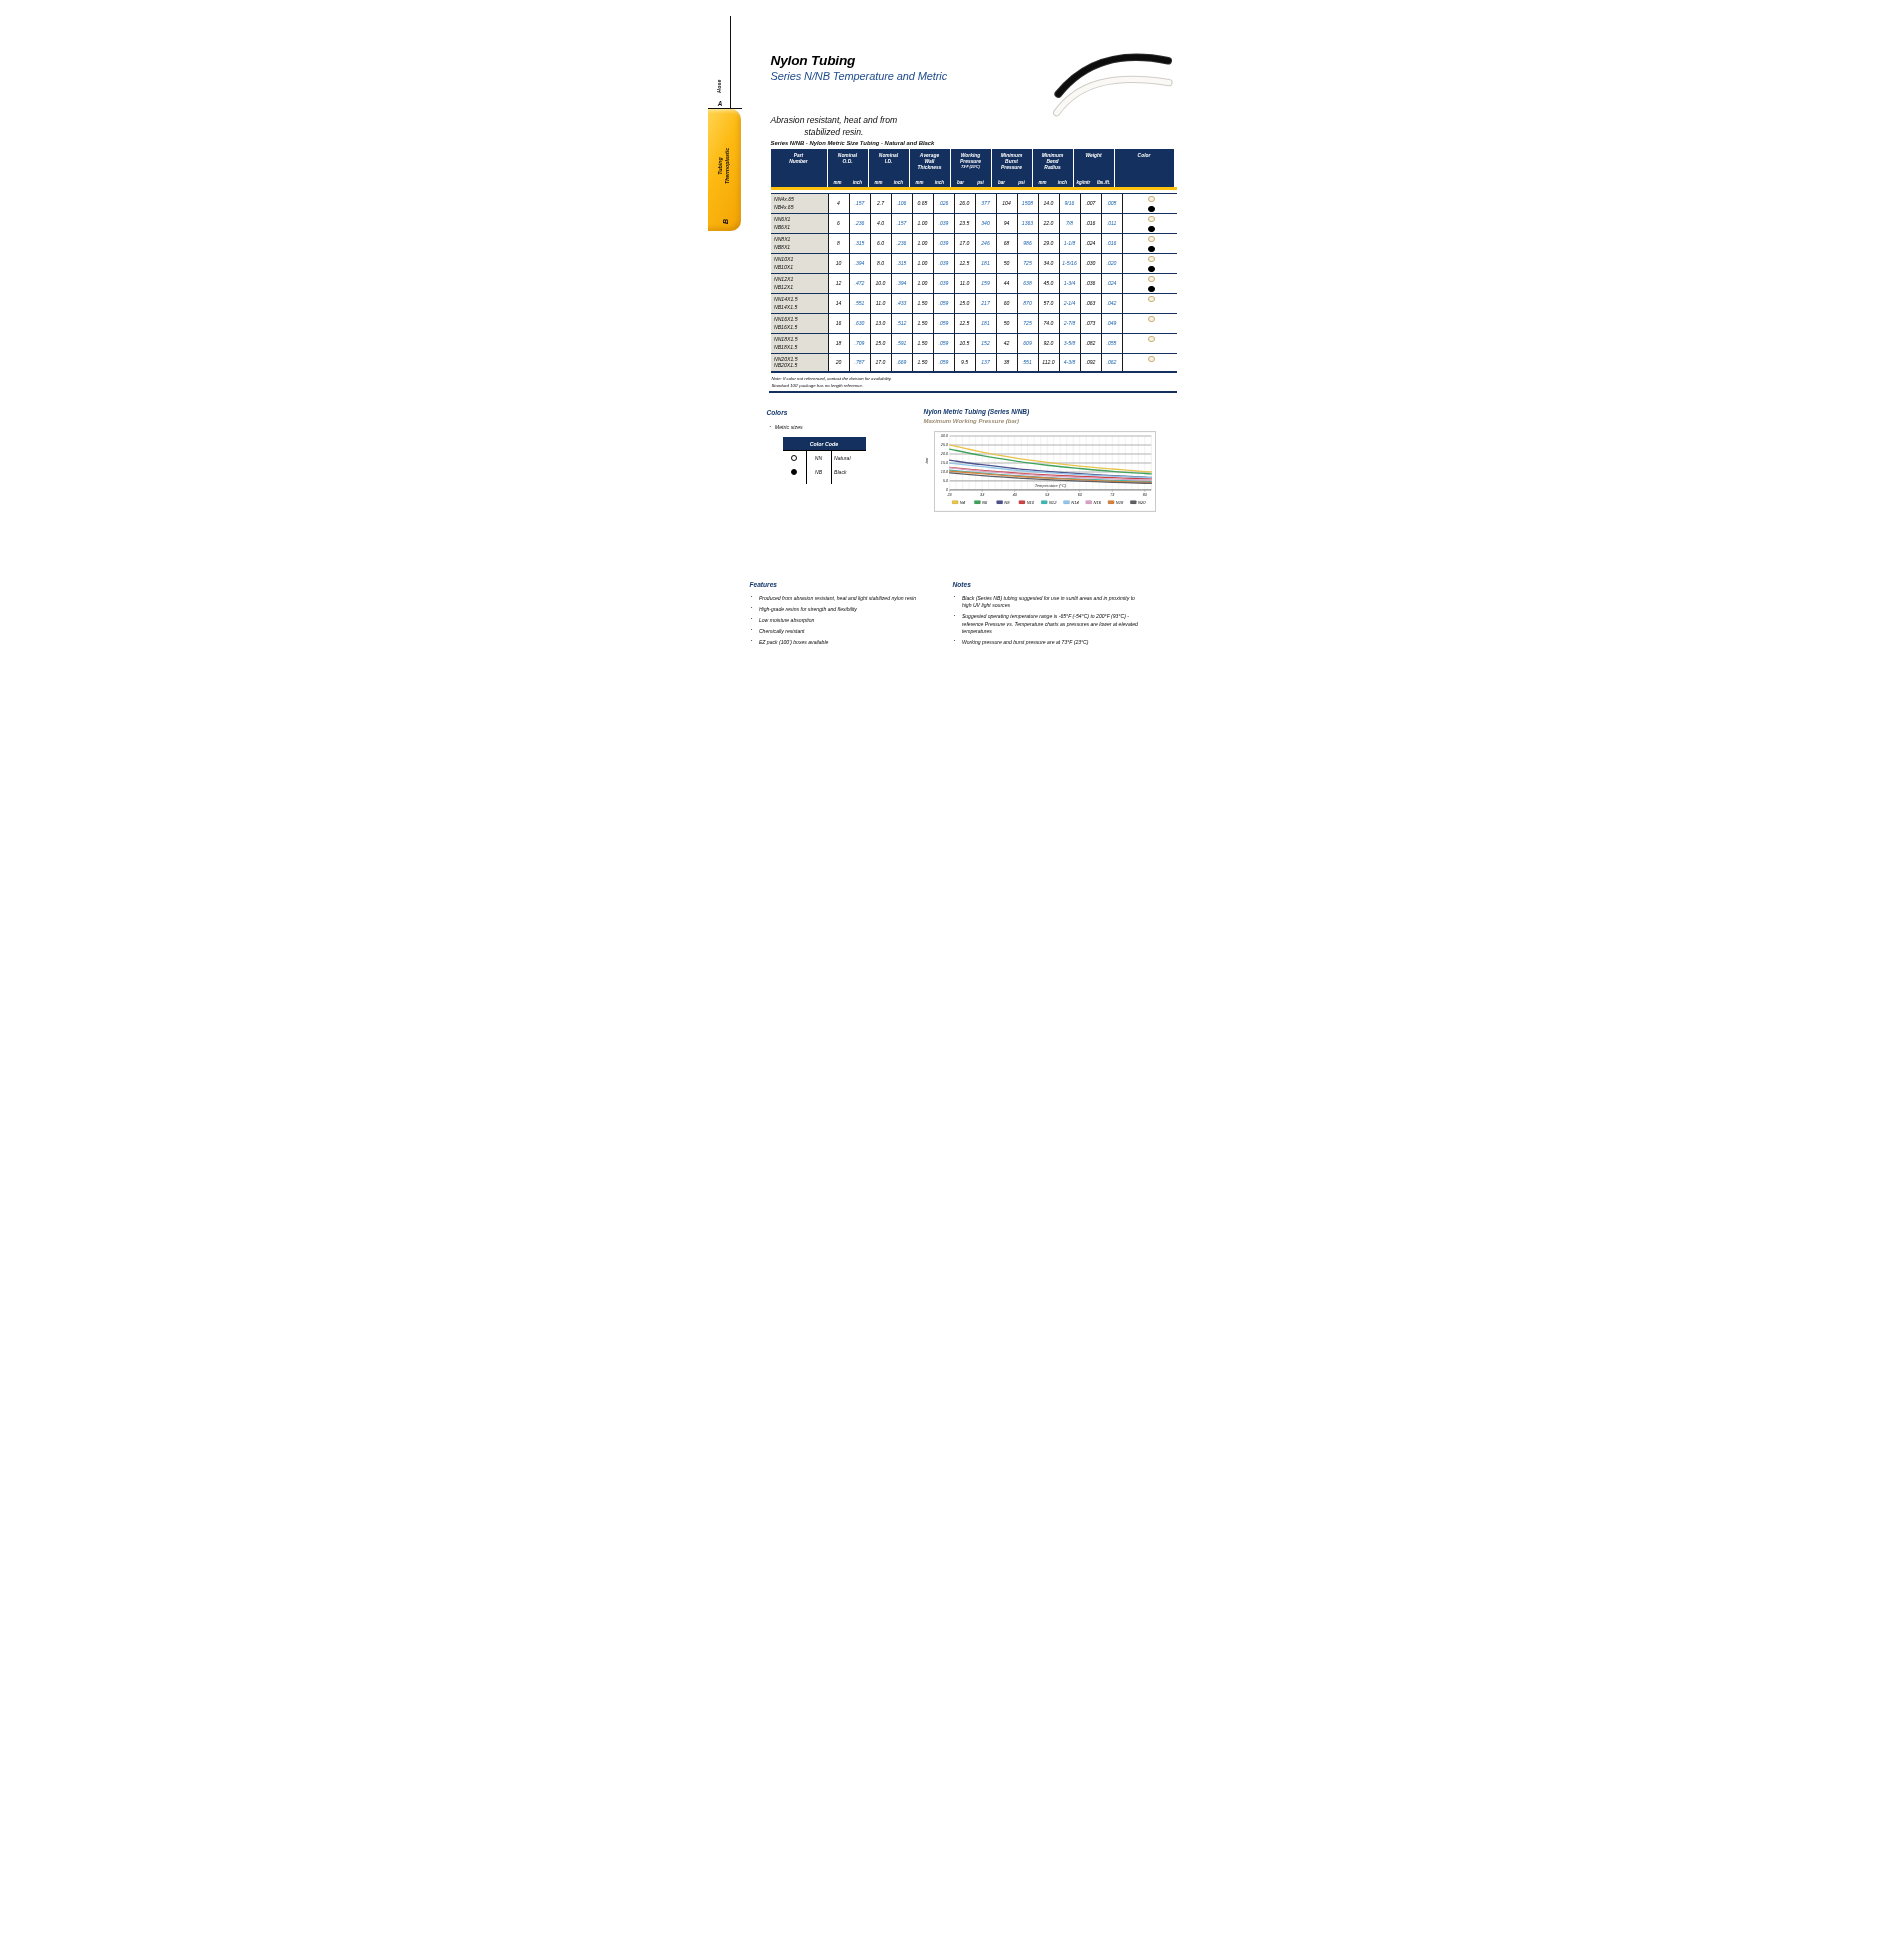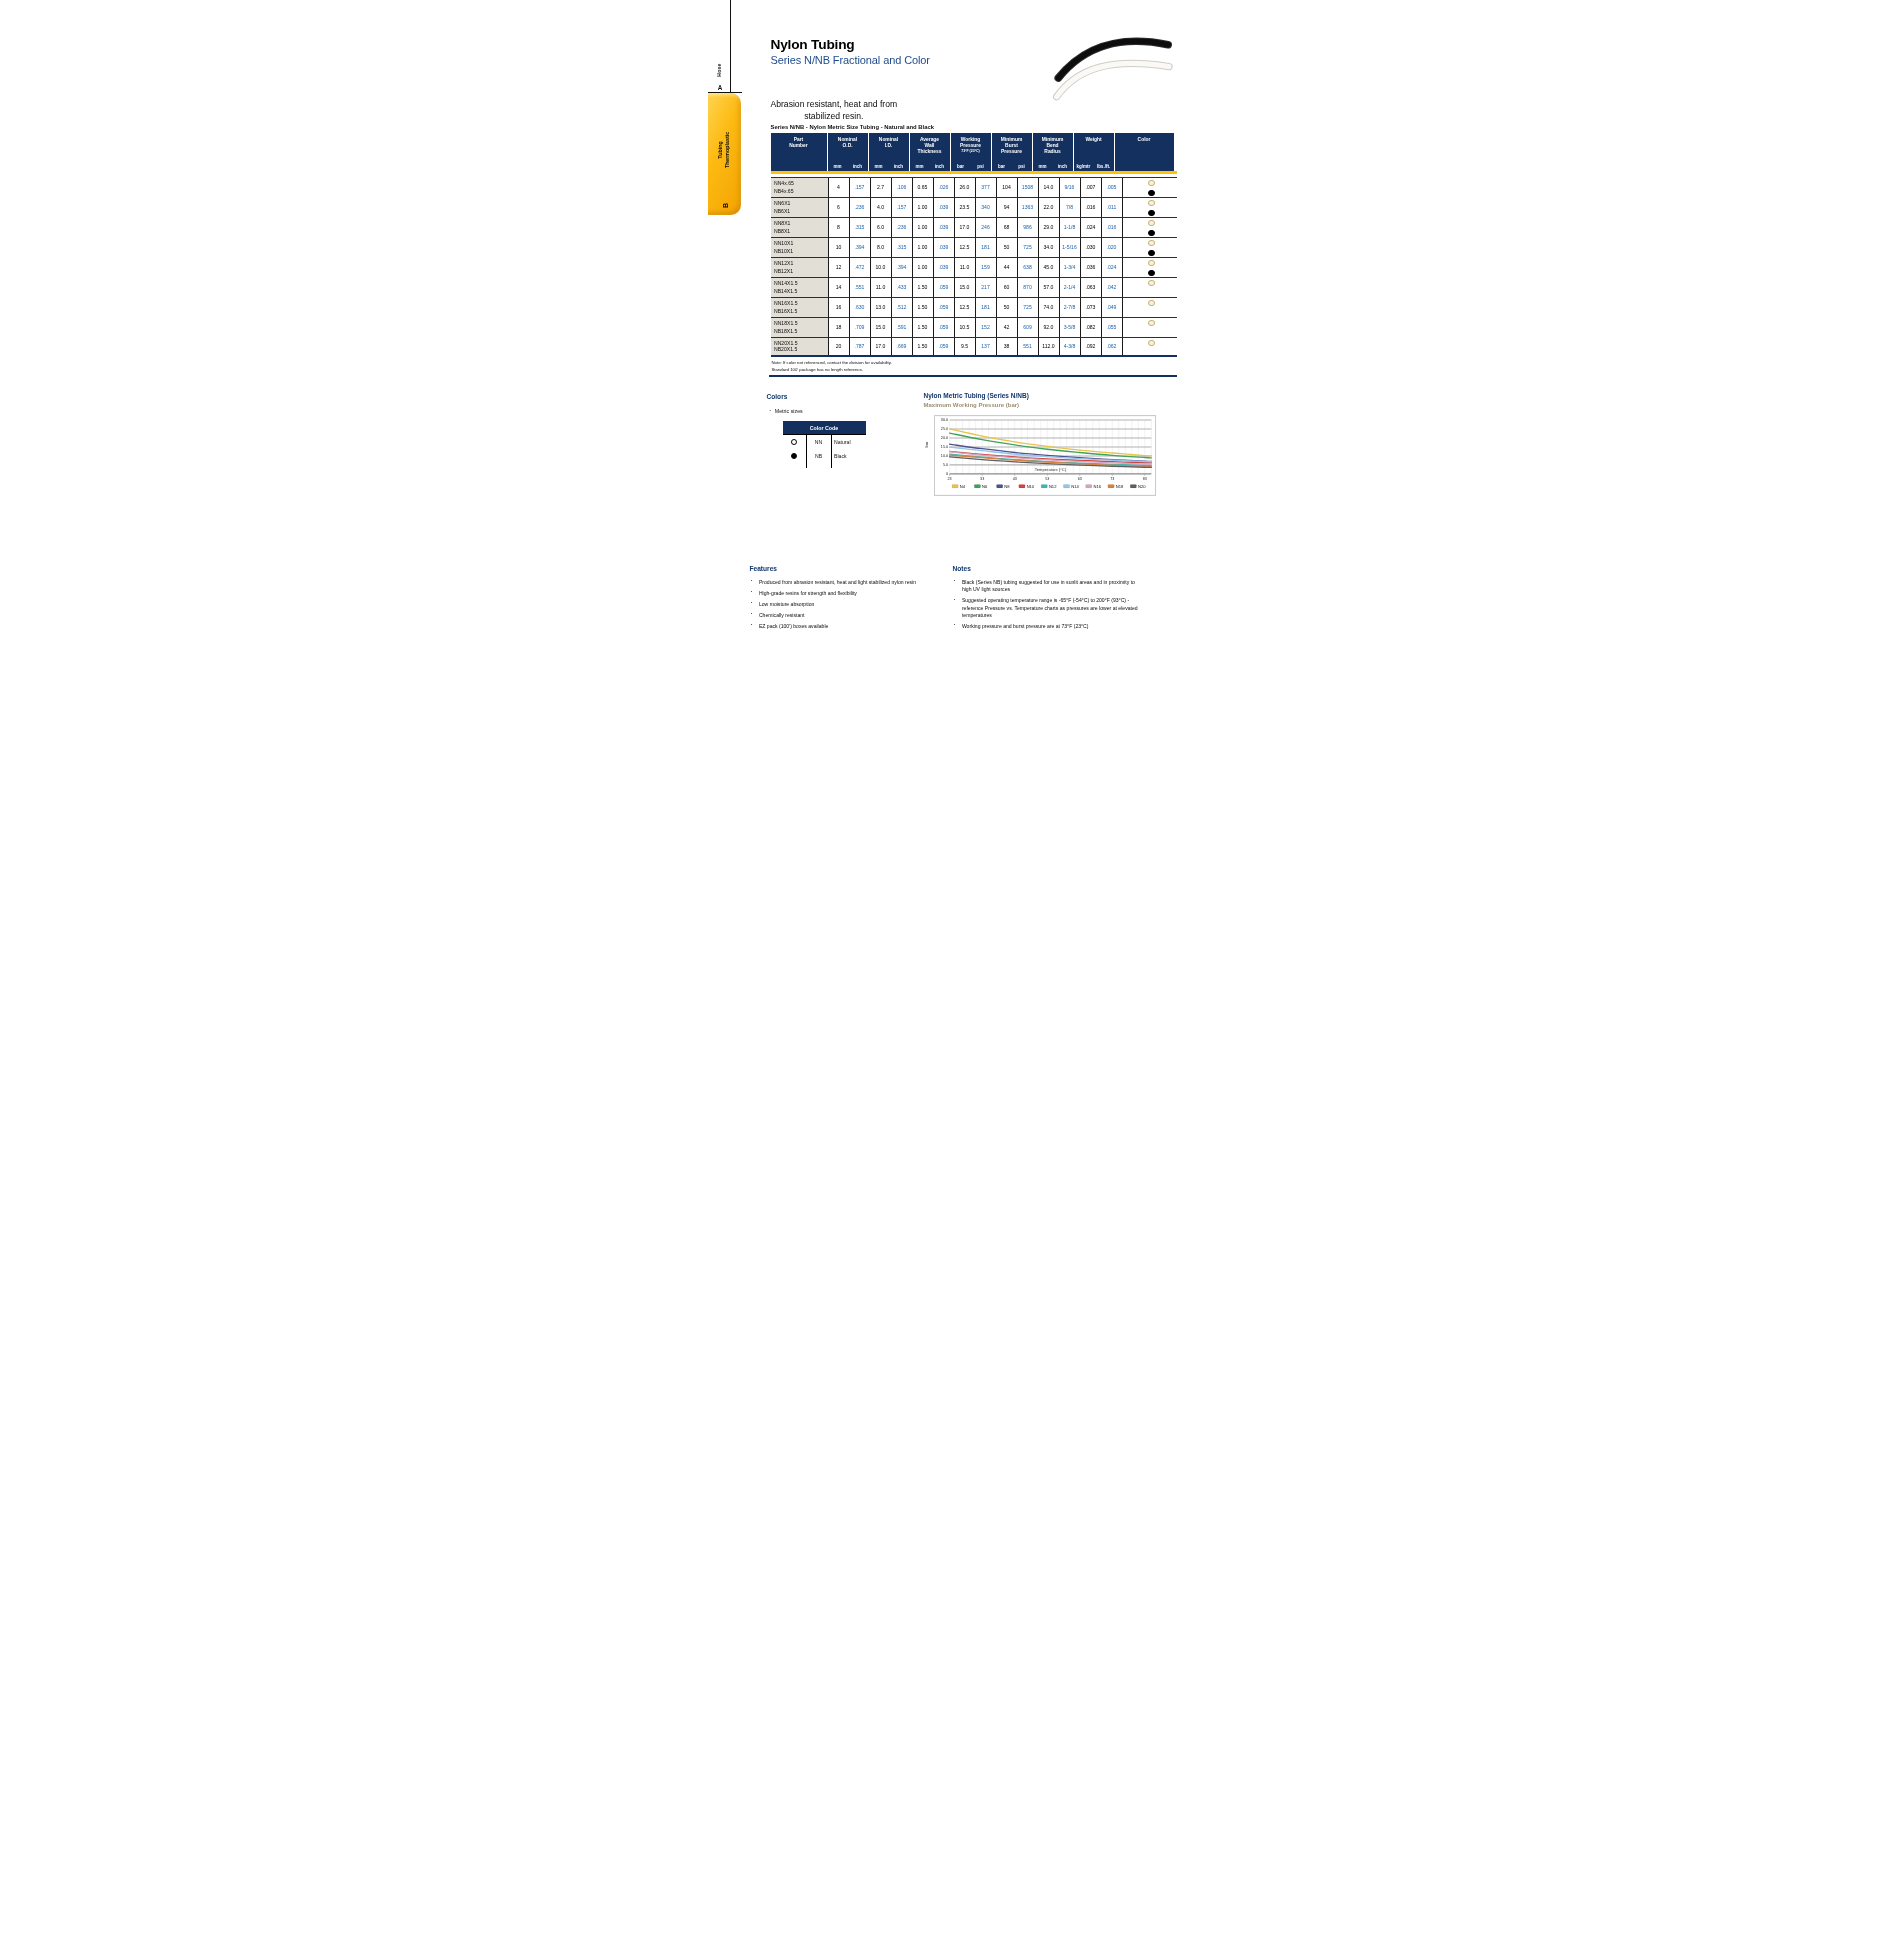--- a/index.html
+++ b/index.html
@@ -1,19 +1,19 @@
 <!DOCTYPE html>
 <html style="font-size:6.3px"><head>
 <meta charset="utf-8">
 <title></title>
 <style>
   * { margin:0; padding:0; box-sizing:border-box; }
   html,body { background:#fff; }
   body { font-family:"Liberation Sans","DejaVu Sans",sans-serif; color:#111; }
-  .page { position:relative; width:472px; height:669px; background:#fff; overflow:hidden; margin:0 auto; }
+  .page { position:relative; width:472px; height:669px; background:#fff; overflow:hidden; margin:16px auto;font-style:italic; }
 
   
   .side-vline { position:absolute; left:22px; top:0; width:0.8px; height:92px; background:#111; }
   .side-hrule { position:absolute; left:0; top:92px; width:34px; height:0.8px; background:#111; }
   .hose-wrap { position:absolute; left:3.1px; top:58px; width:17px; height:24px; display:flex; align-items:center; justify-content:center; }
   .hose-wrap span { transform:rotate(-90deg); font-weight:bold; font-size:5.1px; letter-spacing:0.2px; white-space:nowrap; }
   .hose-letter { position:absolute; left:10.2px; top:84px; font-weight:bold; font-size:6.3px; }
   .tab { position:absolute; left:-6.3px; top:93px; width:40px; height:122px;
          background:linear-gradient(115deg,#FFD95E 0%,#FDBA12 45%,#F3A303 100%);
          border-radius:0 10.2px 10.2px 0;
@@ -105,21 +105,21 @@
   <div class="tab">
     <div class="tab-rot">
       <span>Tubing</span>
       <span>Thermoplastic</span>
     </div>
     <span class="tab-b">B</span>
   </div>
 
   <div class="title-block">
     <div class="page-title">Nylon Tubing</div>
-    <div class="page-subtitle">Series N/NB Fractional and Color</div>
+    <div class="page-subtitle">Series N/NB Temperature and Metric</div>
   </div>
   <div class="tagline">
     <div>Abrasion resistant, heat and from</div>
     <div>stabilized resin.</div>
   </div>
 
   <svg class="product-image" viewBox="0 0 300 180">
     <path d="M 18,122 C 82,42 170,16 288,40" fill="none" stroke="#2e2e2e" stroke-width="19" stroke-linecap="round"></path>
     <path d="M 18,122 C 82,42 170,16 288,40" fill="none" stroke="#0d0d0d" stroke-width="14" stroke-linecap="round"></path>
     <path d="M 14,168 C 66,96 150,72 290,94" fill="none" stroke="#CFCDC6" stroke-width="18" stroke-linecap="round"></path>

